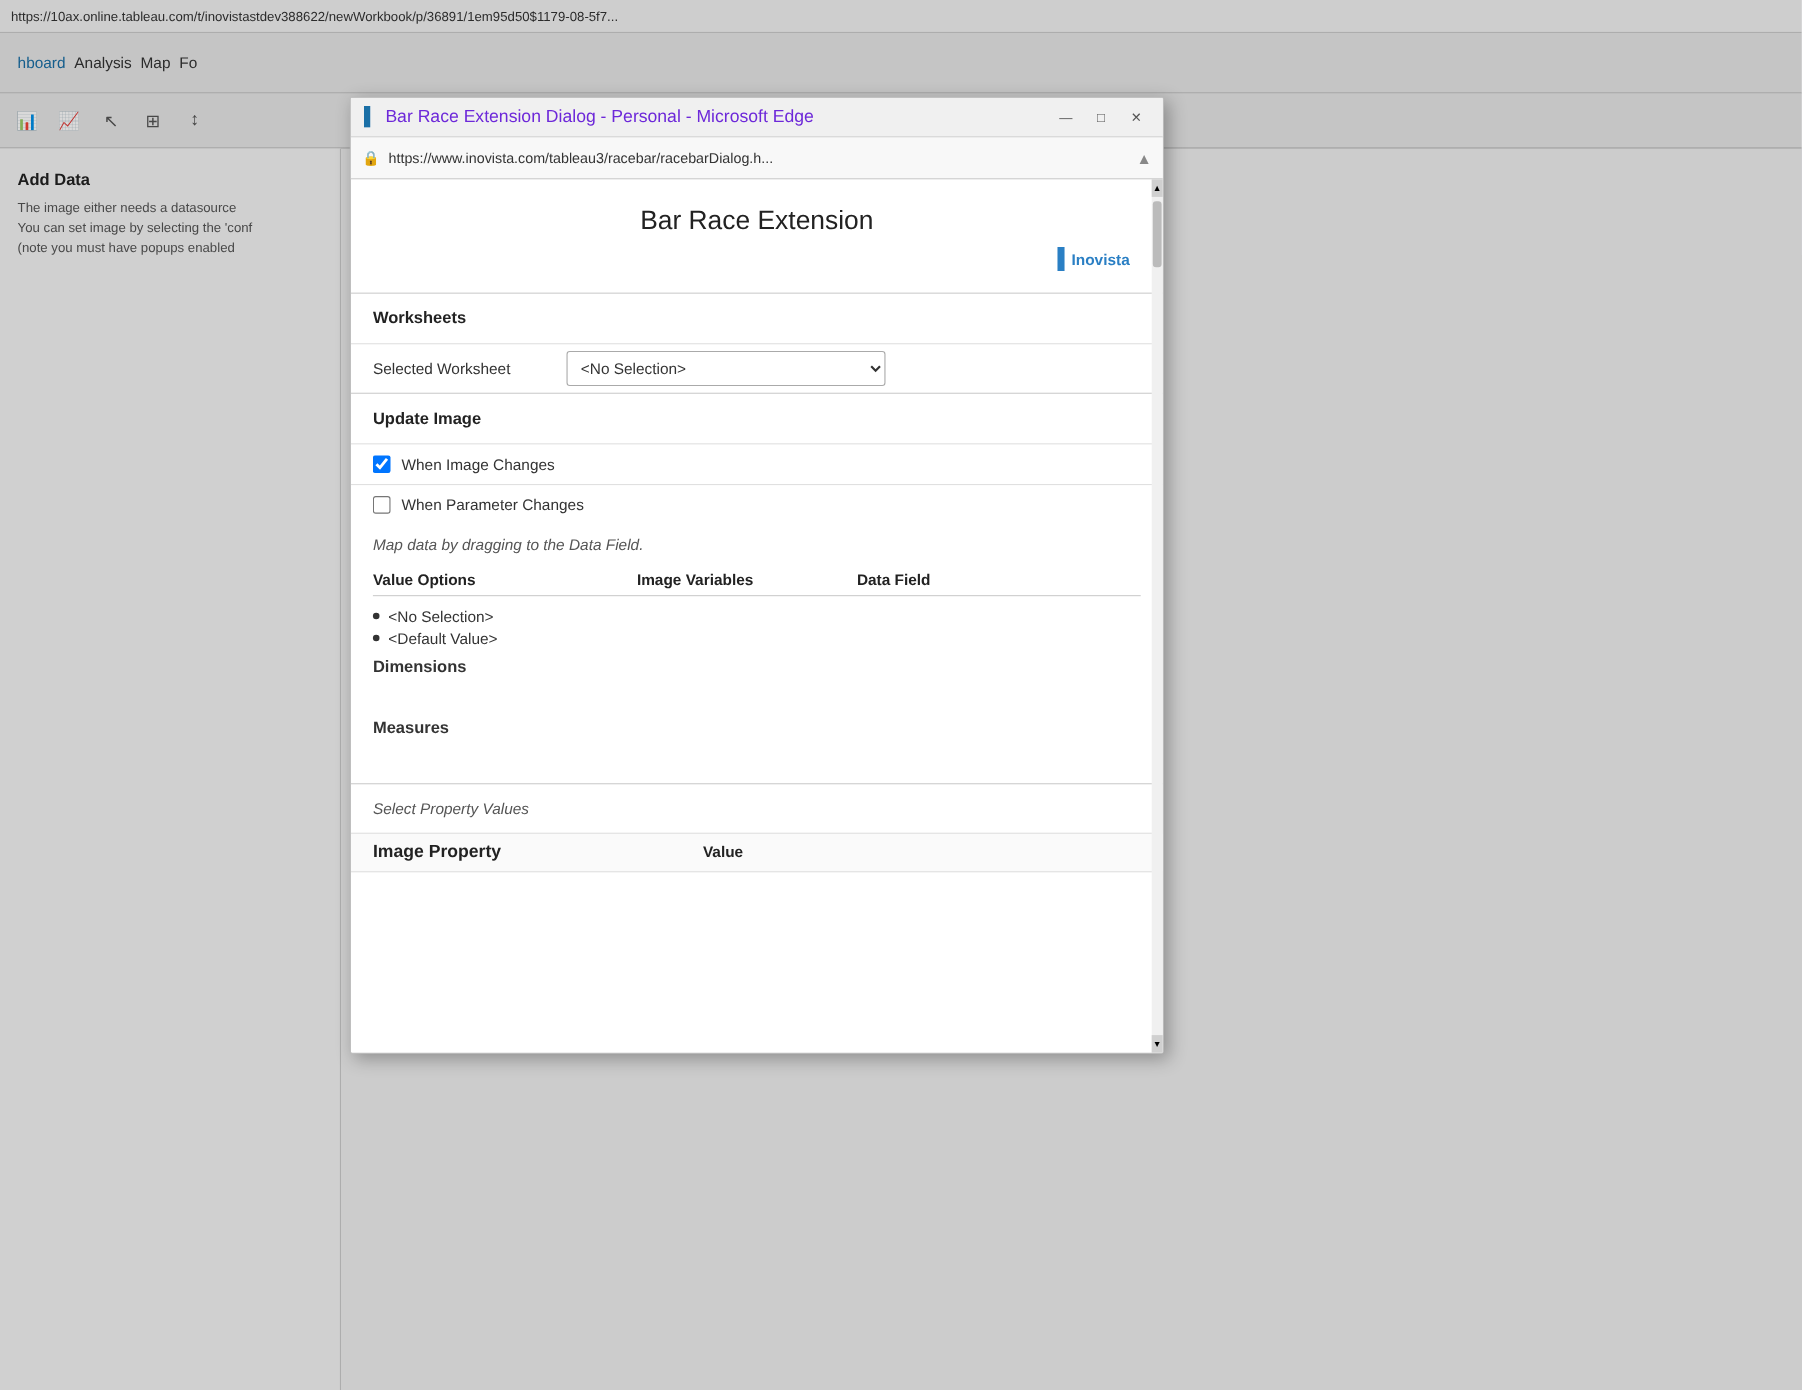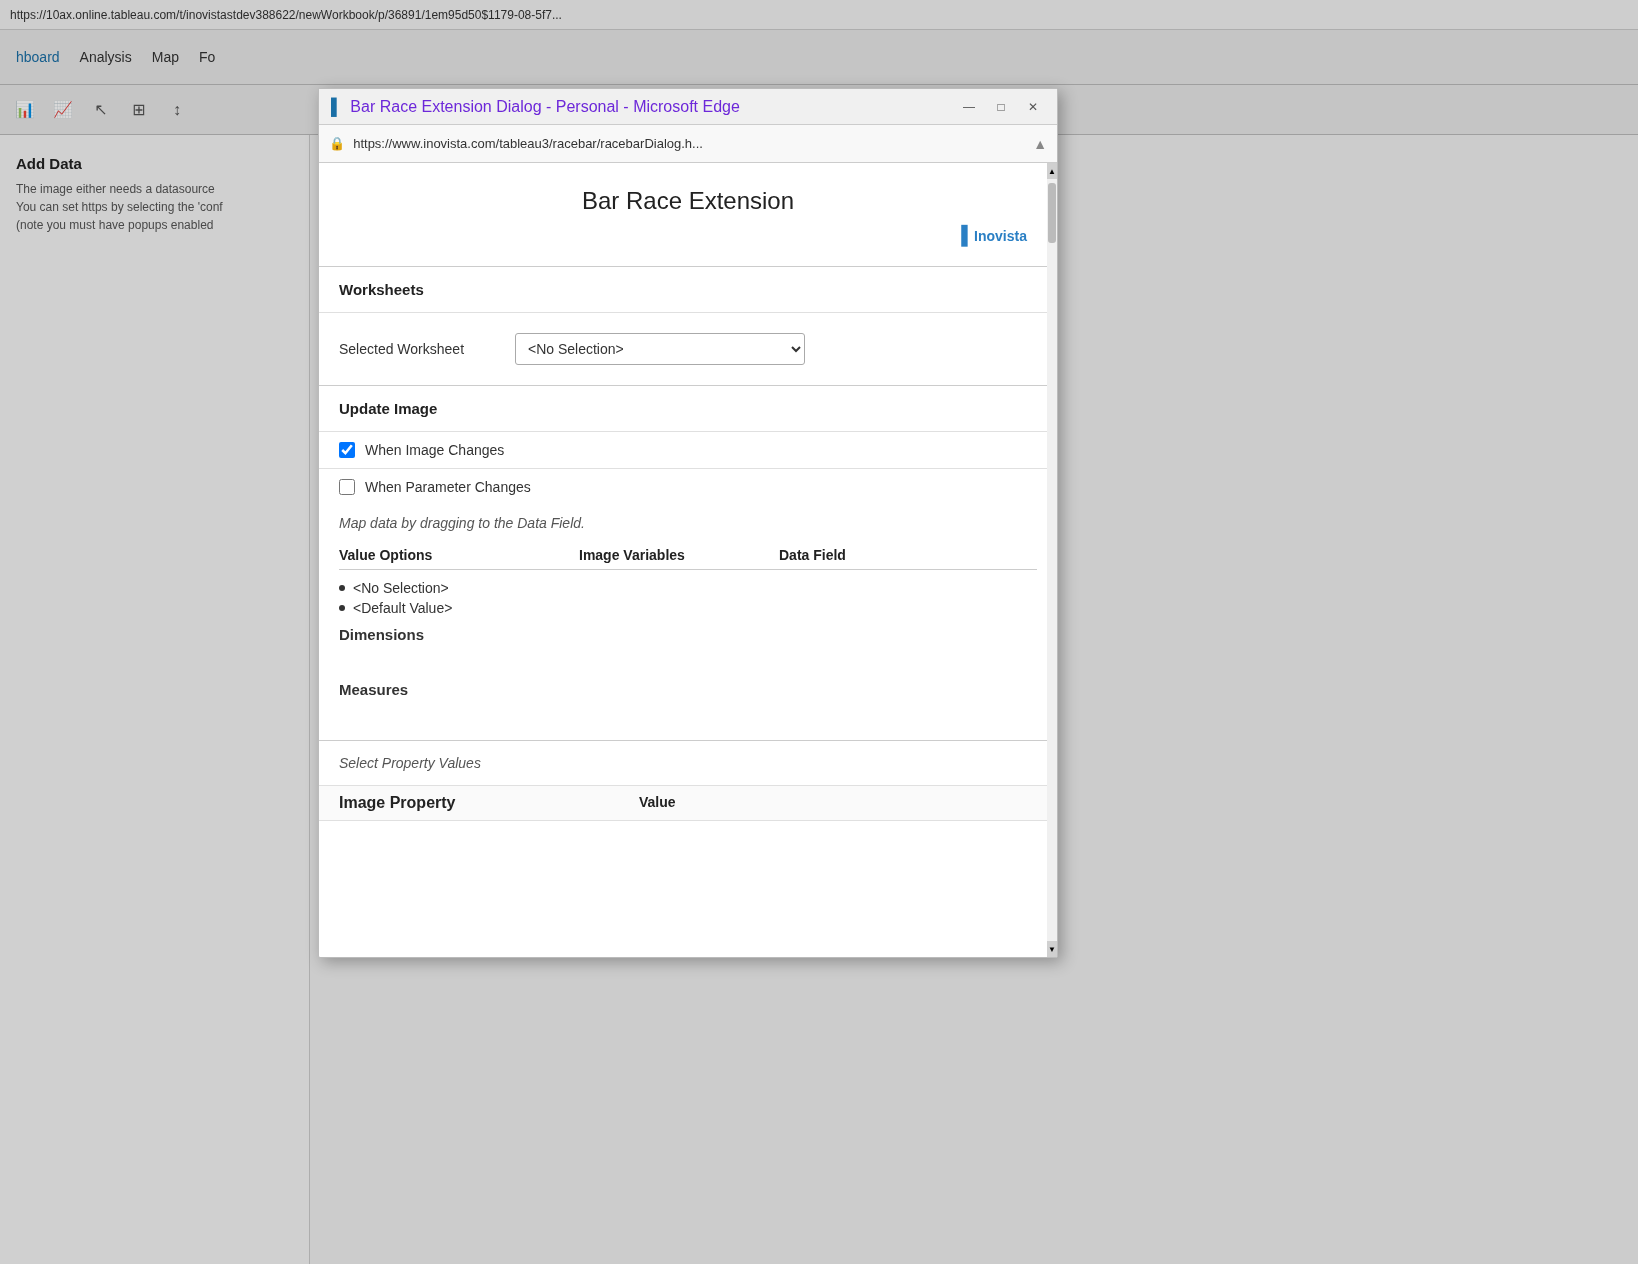--- a/index.html
+++ b/index.html
@@ -47,21 +47,21 @@
     .tableau-toolbar {
       position: absolute;
       top: 30px; left: 0;
       width: 100%;
       height: 55px;
       background: #e8e8e8;
       border-bottom: 1px solid #bbb;
       display: flex;
       align-items: center;
       padding: 0 16px;
-      gap: 20px;
+      gap: 8px;
     }
     .tableau-menu-item {
       font-size: 14px;
       color: #333;
       font-weight: 500;
       cursor: pointer;
     }
     .tableau-menu-item.active {
       color: #1a6fa6;
     }
@@ -231,21 +231,21 @@
       font-size: 15px;
       font-weight: 700;
       color: #222;
       margin-bottom: 0;
     }
 
     
     .form-row {
       display: flex;
       align-items: center;
-      padding: 20px 20px;
+      padding: 6px 20px;
       border-top: 1px solid #e0e0e0;
       gap: 16px;
     }
     .form-label {
       font-size: 14px;
       color: #333;
       flex: 0 0 auto;
       min-width: 160px;
     }
     .form-select {
@@ -387,21 +387,21 @@
   <div class="icon-btn">📈</div>
   <div class="icon-btn">↖</div>
   <div class="icon-btn">⊞</div>
   <div class="icon-btn">↕</div>
 </div>
 
 <div class="left-panel">
   <div class="add-data-title">Add Data</div>
   <div class="add-data-text">
     <div>The image either needs a datasource</div>
-    <div>You can set https by selecting the 'conf</div>
+    <div>You can set image by selecting the 'conf</div>
     <div>(note you must have popups enabled</div>
   </div>
 </div>
 
 <div class="dialog-overlay"></div>
 
 <div class="dialog">
 
   <div class="dialog-titlebar">
     <span class="dialog-title-icon">▌</span>

